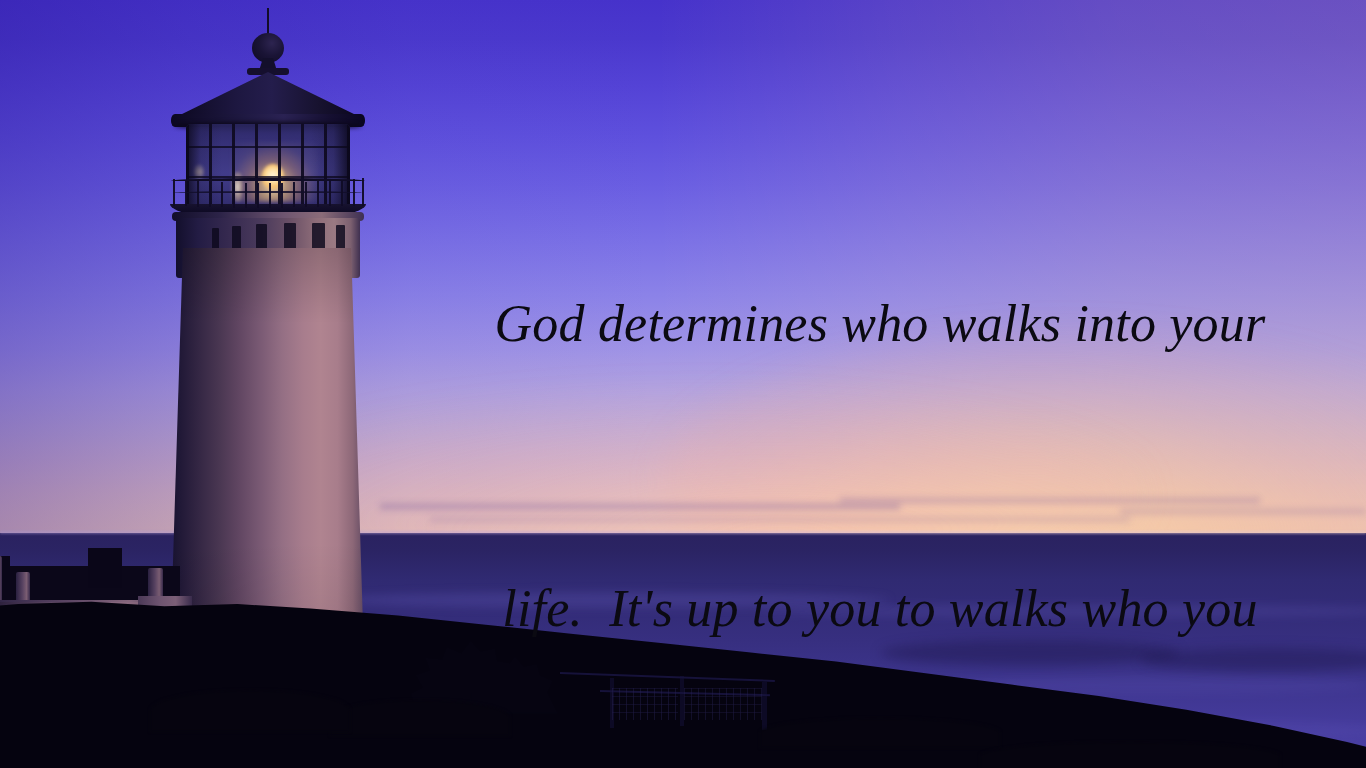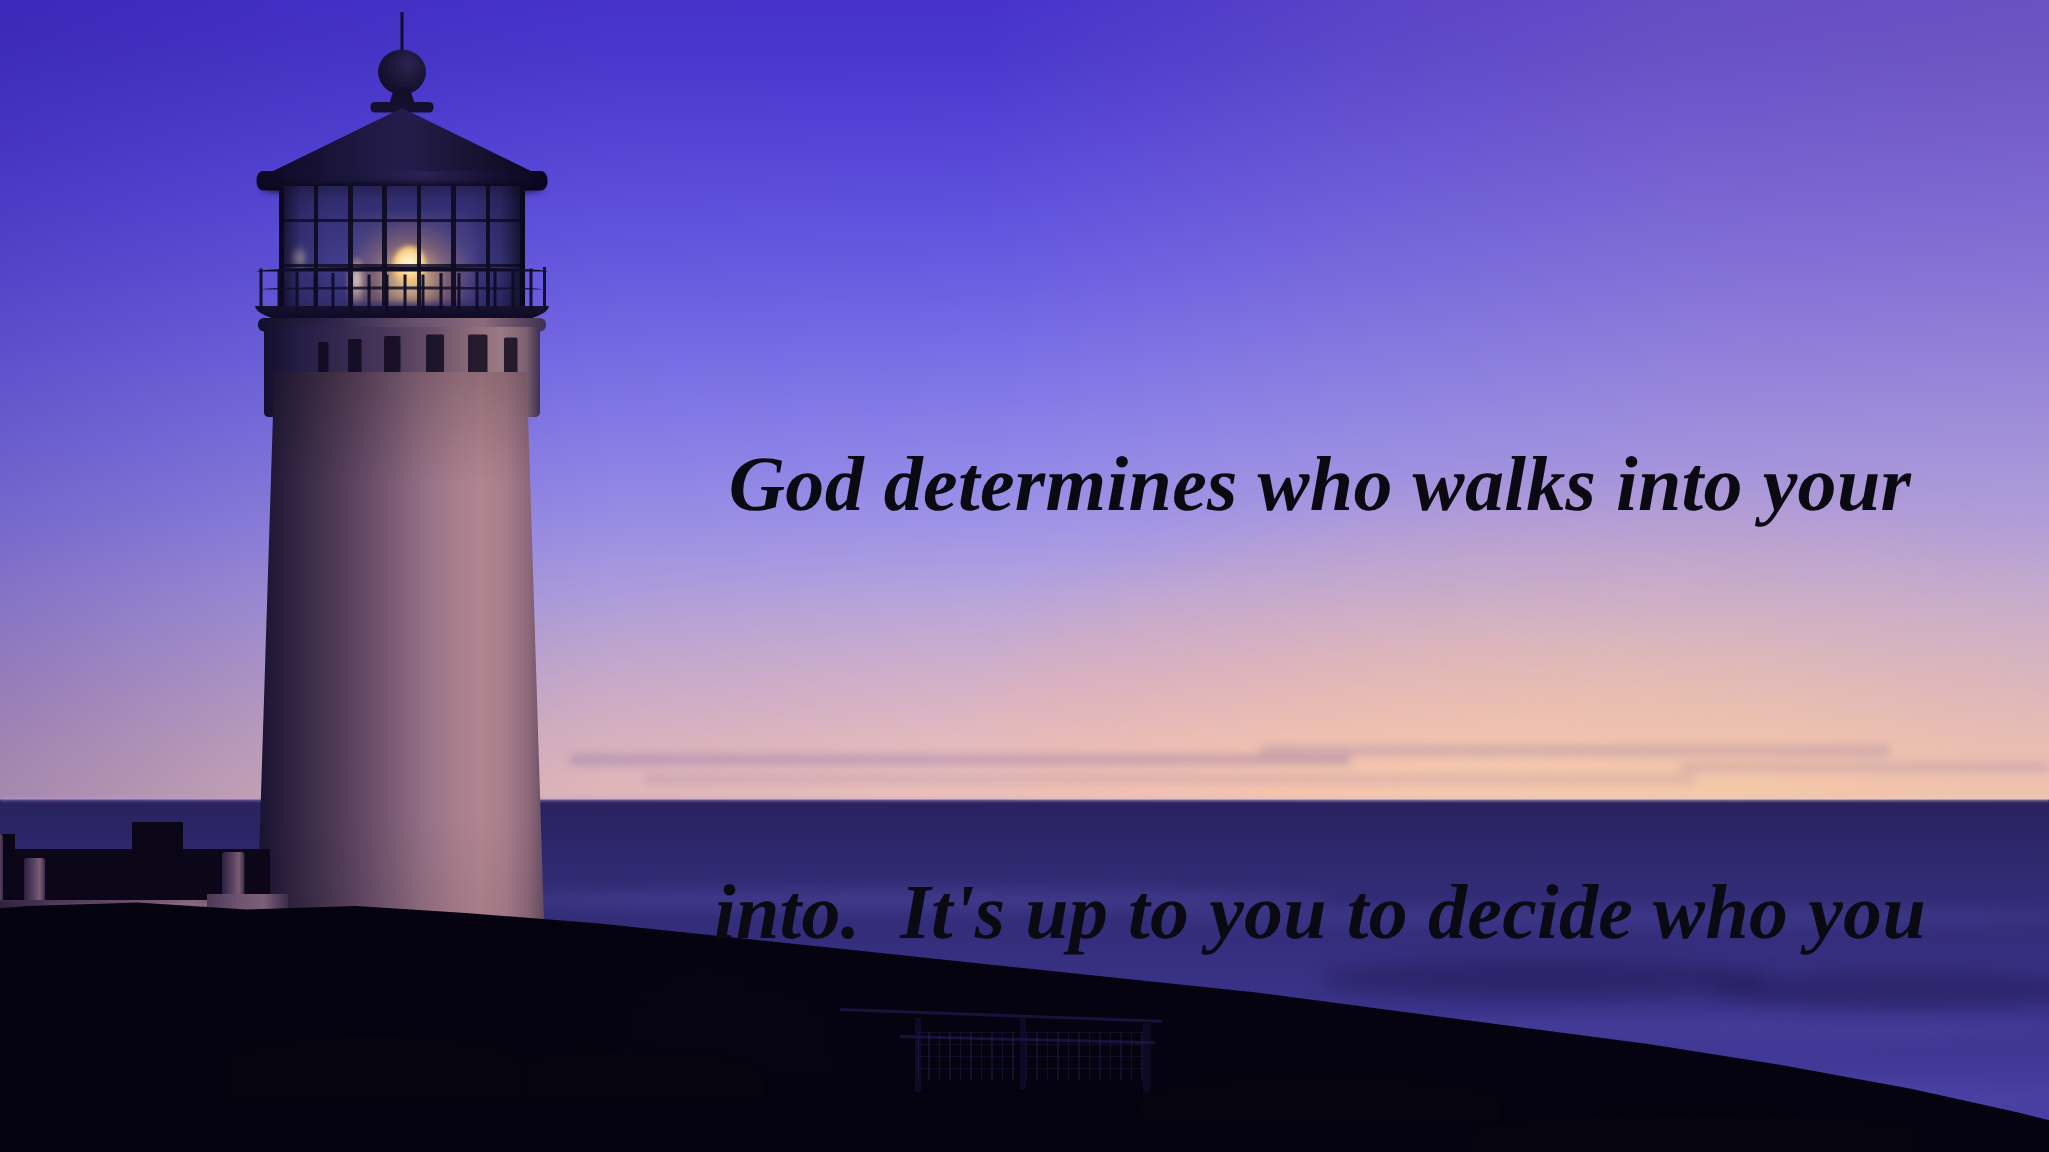--- a/index.html
+++ b/index.html
@@ -485,21 +485,21 @@
     width: 920px;
     text-align: center;
     font-family: "Liberation Serif", "DejaVu Serif", serif;
     font-style: italic;
     font-size: 52px;
     line-height: 95px;
     color: #0b0a12;
     letter-spacing: 0.2px;
     white-space: pre;
   }
-  #quote .qline { display: block; font-weight: bold; }
+  #quote .qline { display: block; }
 </style>
 </head>
 <body>
 
 <div id="scene">
 
   <div class="sky-base"></div>
   <div class="sky-hgrad"></div>
   <div class="sun-glow"></div>
   <div class="sun-glow2"></div>
@@ -612,18 +612,18 @@
 
   <div class="tree" style="left:406px; top:636px; width:120px; height:78px; clip-path:polygon(10% 100%,4% 74%,14% 66%,8% 50%,20% 44%,16% 28%,30% 30%,34% 14%,46% 22%,54% 6%,62% 20%,74% 16%,76% 32%,90% 36%,84% 52%,96% 62%,88% 76%,94% 100%);"></div>
   <div class="tree" style="left:470px; top:650px; width:90px; height:64px; clip-path:polygon(6% 100%,0% 70%,12% 60%,6% 44%,22% 40%,26% 22%,40% 28%,50% 10%,60% 26%,74% 22%,78% 40%,92% 48%,86% 66%,98% 100%);"></div>
   <div class="grass-tuft" style="left:330px; top:700px; width:180px; height:36px;"></div>
   <div class="grass-tuft" style="left:760px; top:718px; width:240px; height:30px;"></div>
   <div class="grass-tuft" style="left:980px; top:742px; width:300px; height:28px;"></div>
   <div class="grass-tuft" style="left:150px; top:690px; width:200px; height:42px;"></div>
 
   <div id="quote">
     <span class="qline">God determines who walks into your</span>
-    <span class="qline">into.  It's up to you to decide who you</span>
+    <span class="qline">life.  It's up to you to walks who you</span>
     
     
   </div>
 
 </div>
 
 </body></html>

